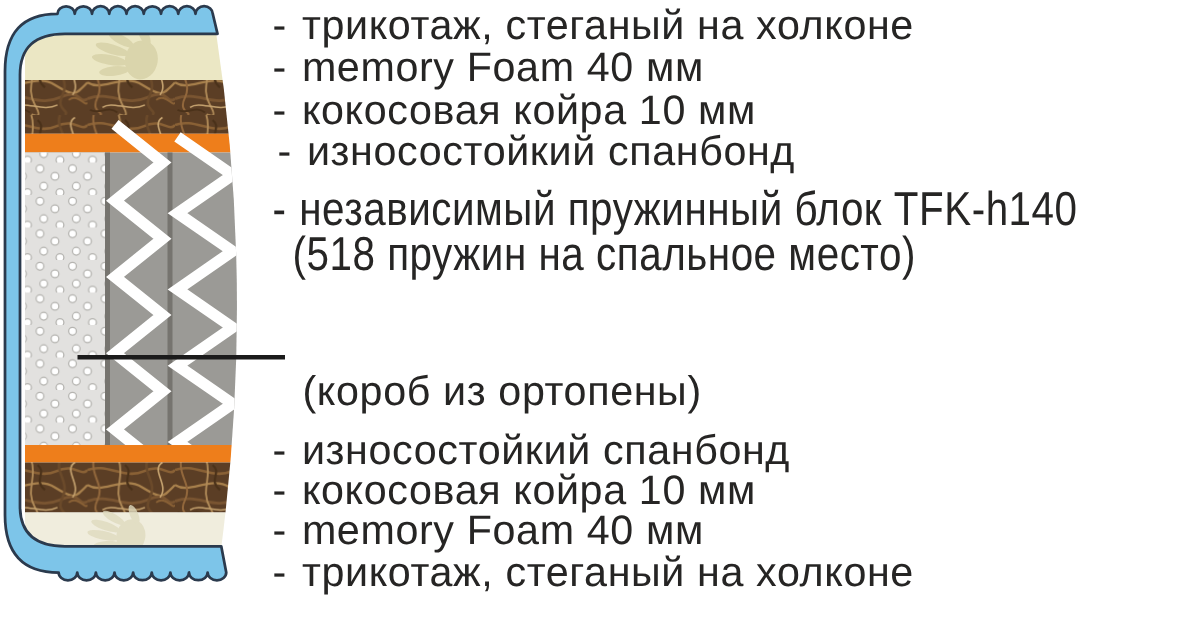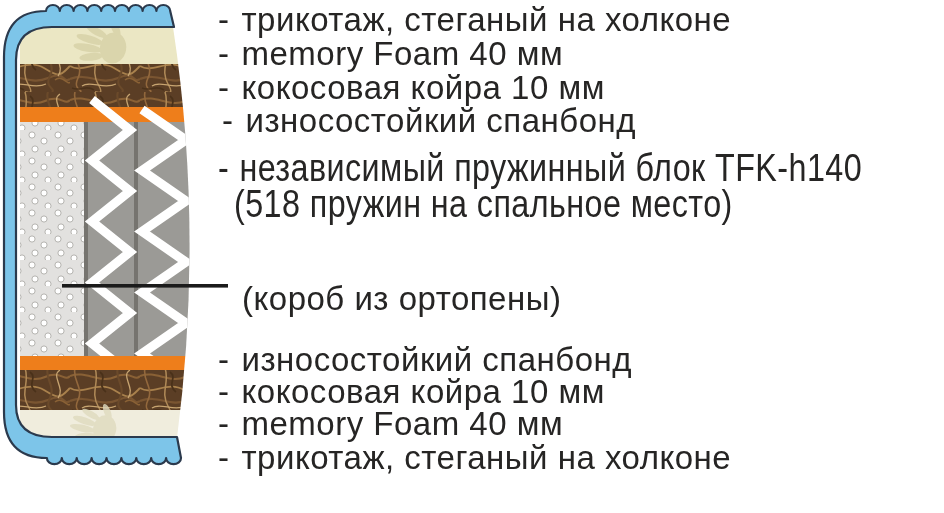--- a/index.html
+++ b/index.html
@@ -120,21 +120,21 @@
     <span class="dash">-</span><span>износостойкий спанбонд</span>
   </div>
 
   <div class="line cond" style="left:218px;top:147px">
     <span class="dash">-</span><span>независимый пружинный блок TFK-h140</span>
   </div>
   <div class="line cond" style="left:234px;top:183px">
     <span>(518 пружин на спальное место)</span>
   </div>
 
-  <div class="line" style="left:242px;top:281px">
+  <div class="line" style="left:242px;top:295px">
     <span>(короб из ортопены)</span>
   </div>
 
   <div class="line" style="left:218px;top:342px">
     <span class="dash">-</span><span>износостойкий спанбонд</span>
   </div>
   <div class="line" style="left:218px;top:374px">
     <span class="dash">-</span><span>кокосовая койра 10 мм</span>
   </div>
   <div class="line" style="left:218px;top:406px">

